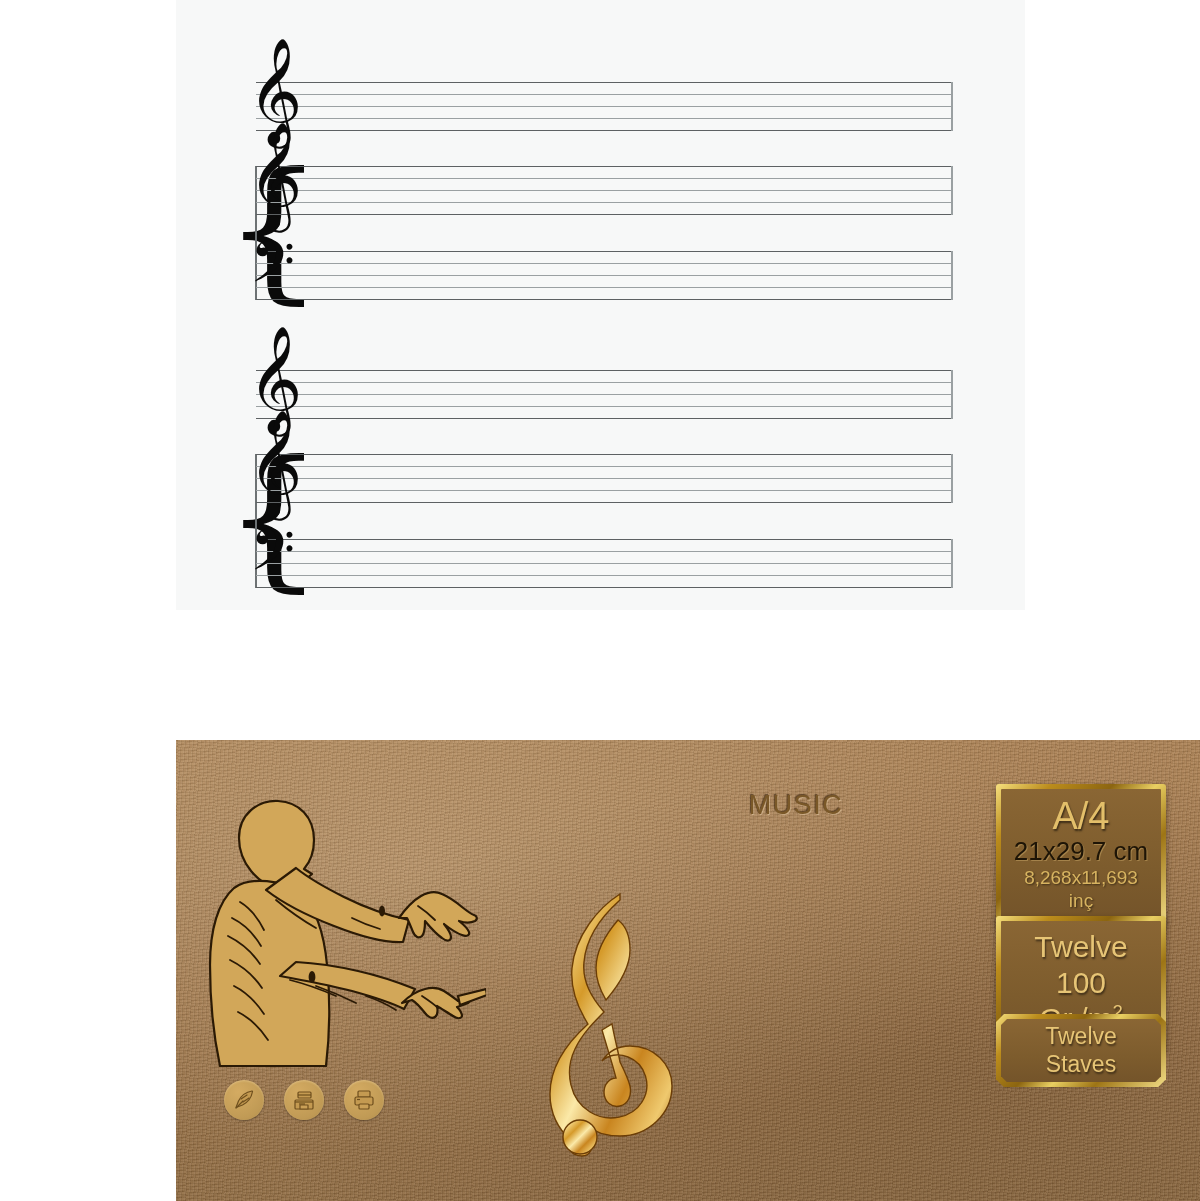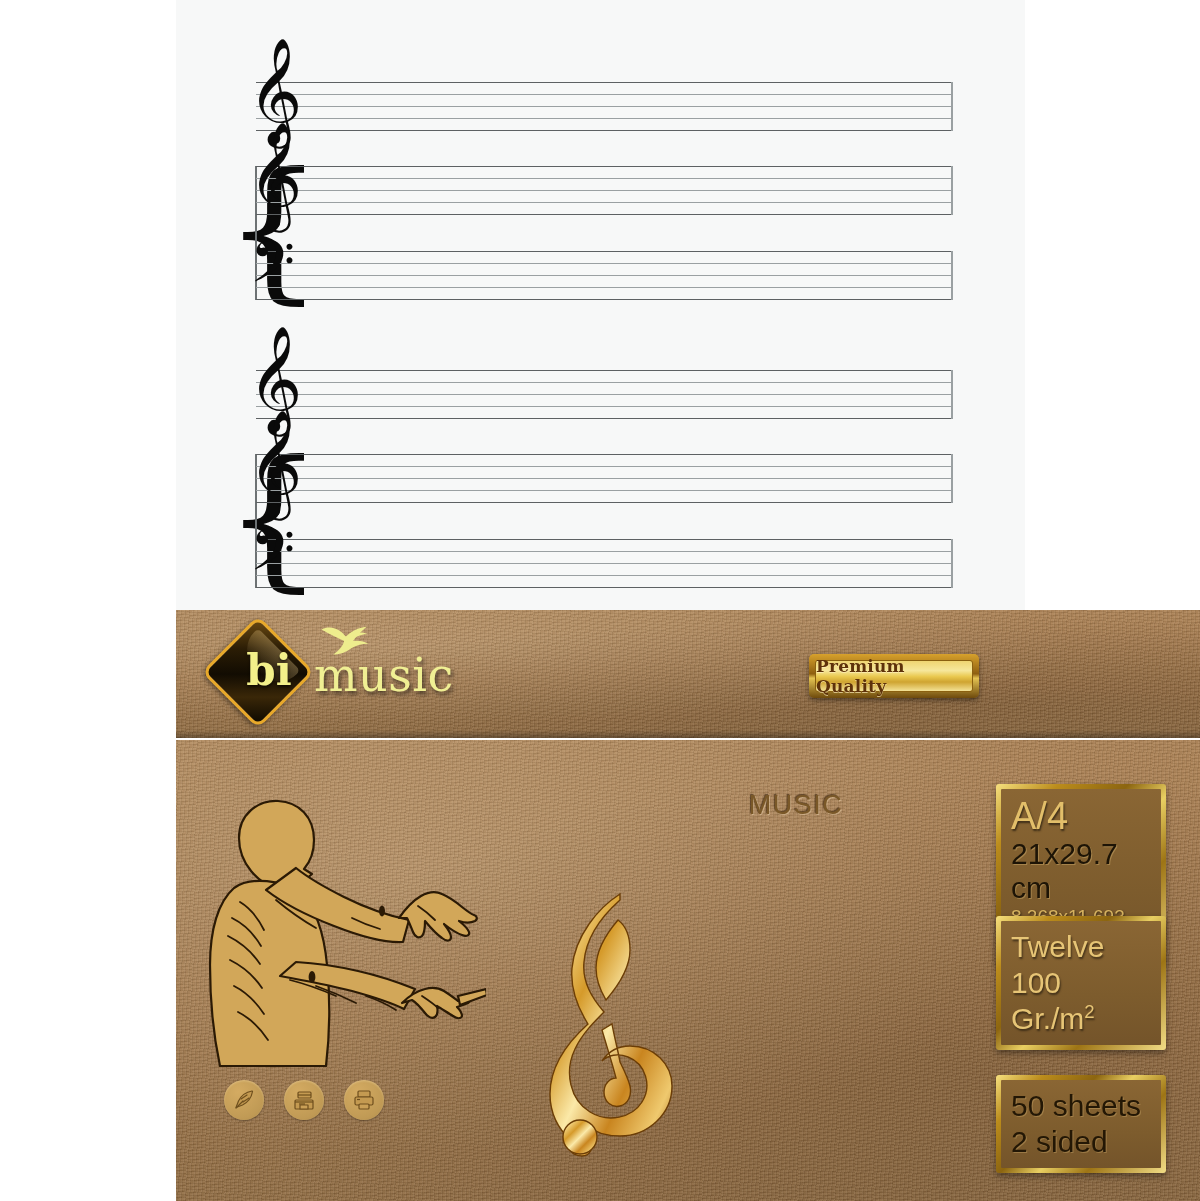--- a/index.html
+++ b/index.html
@@ -78,24 +78,24 @@
 
   
   .bigclef{position:absolute;left:360px;top:150px;width:170px;height:270px;}
 
   
   .spec{position:absolute;right:34px;}
   .spec-frame{position:relative;
     background:linear-gradient(135deg,#f6e07e 0%,#bb8c1c 18%,#8c6510 38%,#e9cf62 52%,#9d7415 70%,#f2dd86 100%);
     box-shadow:0 3px 6px rgba(0,0,0,.40);padding:5px;border-radius:3px;}
   .spec-face{background:linear-gradient(180deg,#8a6634,#7d5c2d 60%,#74542a);
-    border-radius:1px;text-align:left;padding:8px 10px;}
+    border-radius:1px;text-align:center;padding:8px 10px;}
   .spec-face .big{font-size:38px;color:#e3bf6a;line-height:1.05;
     text-shadow:1px 2px 2px rgba(0,0,0,.55);}
-  .spec-face .mid{font-size:30px;color:#1d1406;line-height:1.15;
+  .spec-face .mid{font-size:26px;color:#1d1406;line-height:1.15;
     text-shadow:1px 1px 0 rgba(235,200,130,.35);}
   .spec-face .sml{font-size:19px;color:#d7b360;line-height:1.2;
     text-shadow:1px 1px 2px rgba(0,0,0,.5);}
   .spec-face .row{font-size:30px;color:#e7c576;line-height:1.2;
     text-shadow:1px 2px 2px rgba(0,0,0,.5);}
   .spec-face .row.dark{color:#231705;text-shadow:1px 1px 0 rgba(235,200,130,.30);}
   .sup{font-size:.62em;vertical-align:super;}
 
   .spec-notch .spec-frame{border-radius:3px;
     clip-path:polygon(8px 0,calc(100% - 8px) 0,100% 8px,100% calc(100% - 8px),calc(100% - 8px) 100%,8px 100%,0 calc(100% - 8px),0 8px);}
@@ -183,45 +183,20 @@
         <div class="ln sub" style="top:12px;"></div>
         <div class="ln sub" style="top:24px;"></div>
         <div class="ln sub" style="top:36px;"></div>
         <div class="ln" style="top:48px;"></div>
         <div class="barline" style="left:695px;top:0;height:49px;"></div>
       </div>
       <div class="clef bass" style="left:74px;top:234px;">𝄢</div>
     </div>
   </div>
 
-  <div class="band kraft">
-
-    <div class="logo">
-      <div class="diamond">
-        <div class="diamond-gloss"></div>
-      </div>
-      <div class="logo-bi">bi</div>
-      <svg class="logo-bird" viewBox="0 0 60 44">
-        <path d="M4 8 C14 3 24 7 31 16 C36 11 44 6 54 5 C47 11 42 16 39 21
-                 C45 20 51 21 56 24 C48 24 42 26 37 29 C32 33 25 36 17 36
-                 C24 31 28 26 29 21 C22 17 12 13 4 8 Z" fill="#eeed8d"></path>
-        <path d="M39 13 C44 11 50 11 55 13 C50 13 45 15 41 17 Z" fill="#eeed8d"></path>
-      </svg>
-      <div class="logo-music">music</div>
-    </div>
-
-    <div class="premium">
-      <div class="premium-outer"></div>
-      <div class="premium-inner">
-        <span class="premium-text">Premium Quality</span>
-      </div>
-    </div>
-
-    <div class="band-shadow"></div>
-  </div>
 
   <div class="panel kraft">
 
     <div class="title">
       <div class="l1">MUSIC</div>
     </div>
 
     <svg class="conductor" viewBox="0 0 280 300">
       <g fill="#d2a759" stroke="#2b1a05" stroke-width="2.2" stroke-linejoin="round" stroke-linecap="round">
         <path d="M33 48 C33 24 52 10 72 11 C93 12 108 27 108 50
@@ -321,29 +296,28 @@
 
     <div class="spec" style="top:176px;width:170px;">
       <div class="spec-frame">
         <div class="spec-face">
           <div class="row">Twelve</div>
           <div class="row"><span>100 Gr./m</span><span class="sup">2</span></div>
         </div>
       </div>
     </div>
 
-
-    <div class="spec" style="top:335px;width:170px;">
+    <div class="spec spec-notch" style="top:274px;width:170px;">
       <div class="spec-frame">
-        <div class="spec-face">
-          <div class="row dark">50 sheets</div>
-          <div class="row dark">2 sided</div>
+        <div class="spec-face" style="padding:4px 6px;">
+          <div class="row" style="font-size:23px;">Twelve Staves</div>
         </div>
       </div>
     </div>
+
 
     <div class="icons">
       <div class="ico">
         <svg viewBox="0 0 24 24" width="24" height="24" fill="none" stroke="#6e4f1e" stroke-width="1.2" stroke-linecap="round" stroke-linejoin="round">
           <path d="M20 3 C14 4 9 8 6.5 13 L4 19.5 L10.5 17 C15.5 14.5 19.5 9.5 20.5 3.5 Z" fill="#c49a51"></path>
           <path d="M4 20 L11 13"></path>
             <path d="M9 11 L15 7"></path>
             <path d="M11 14 L17 10"></path>
         </svg>
       </div>

